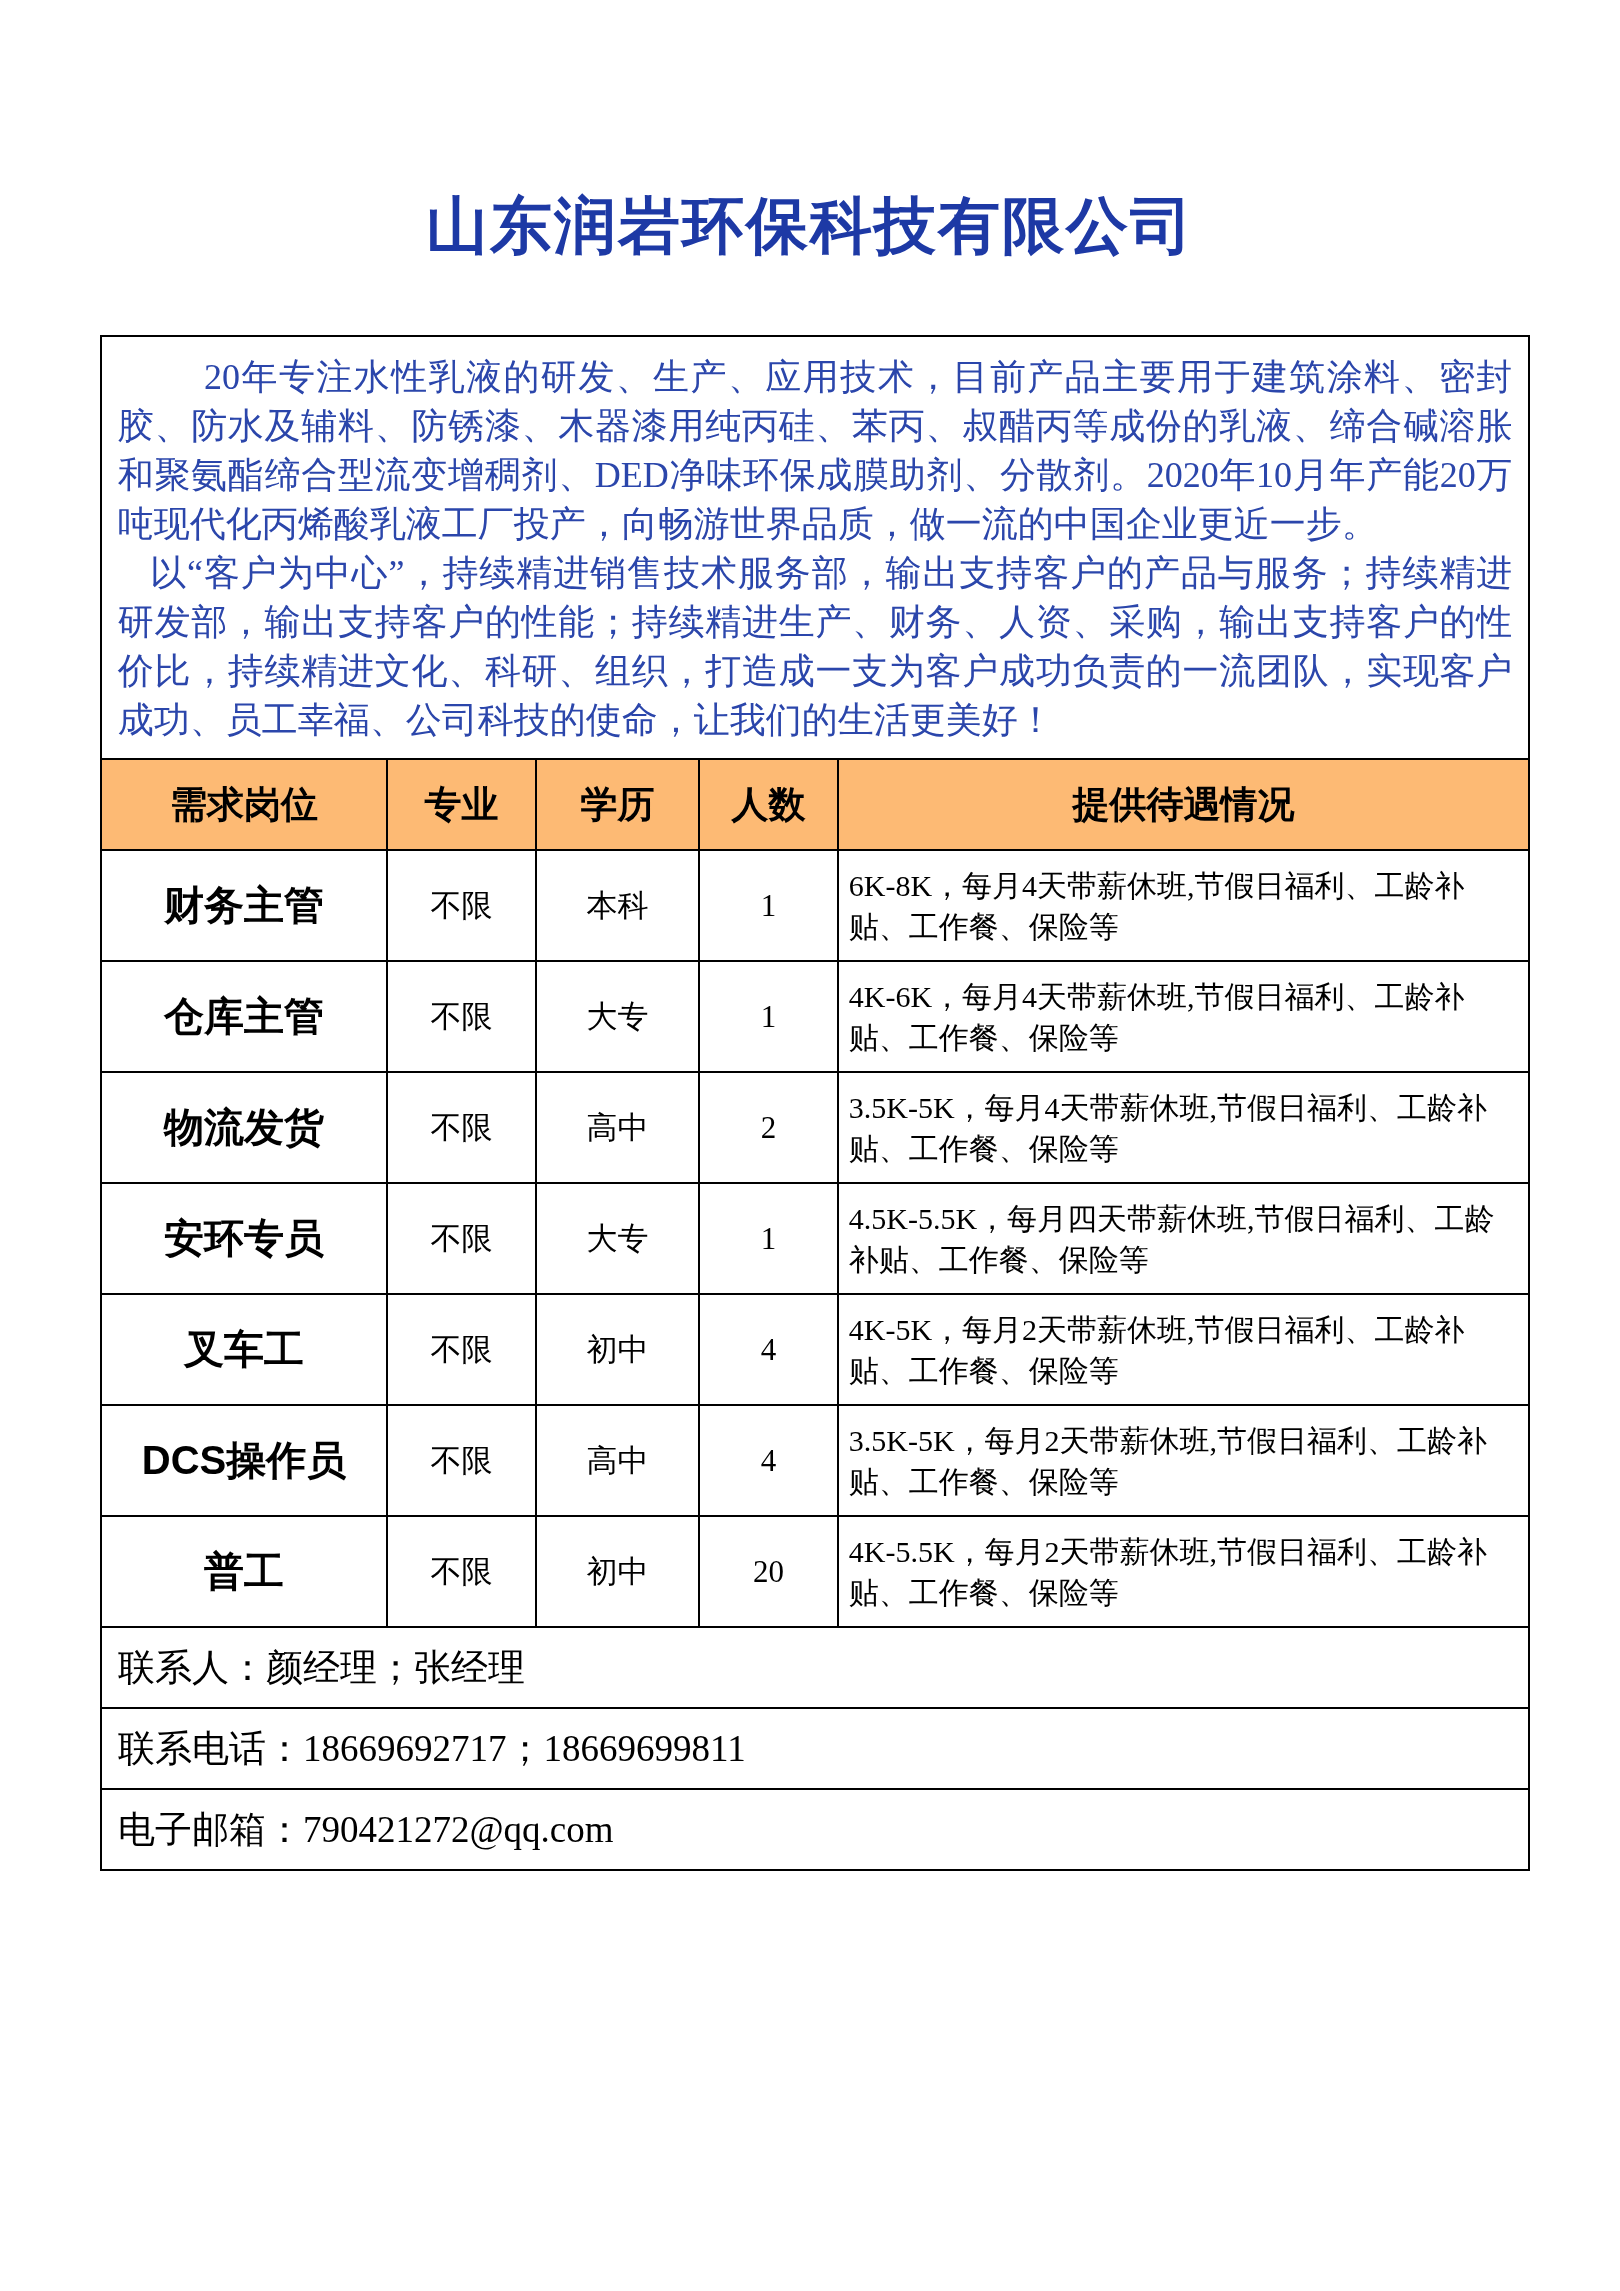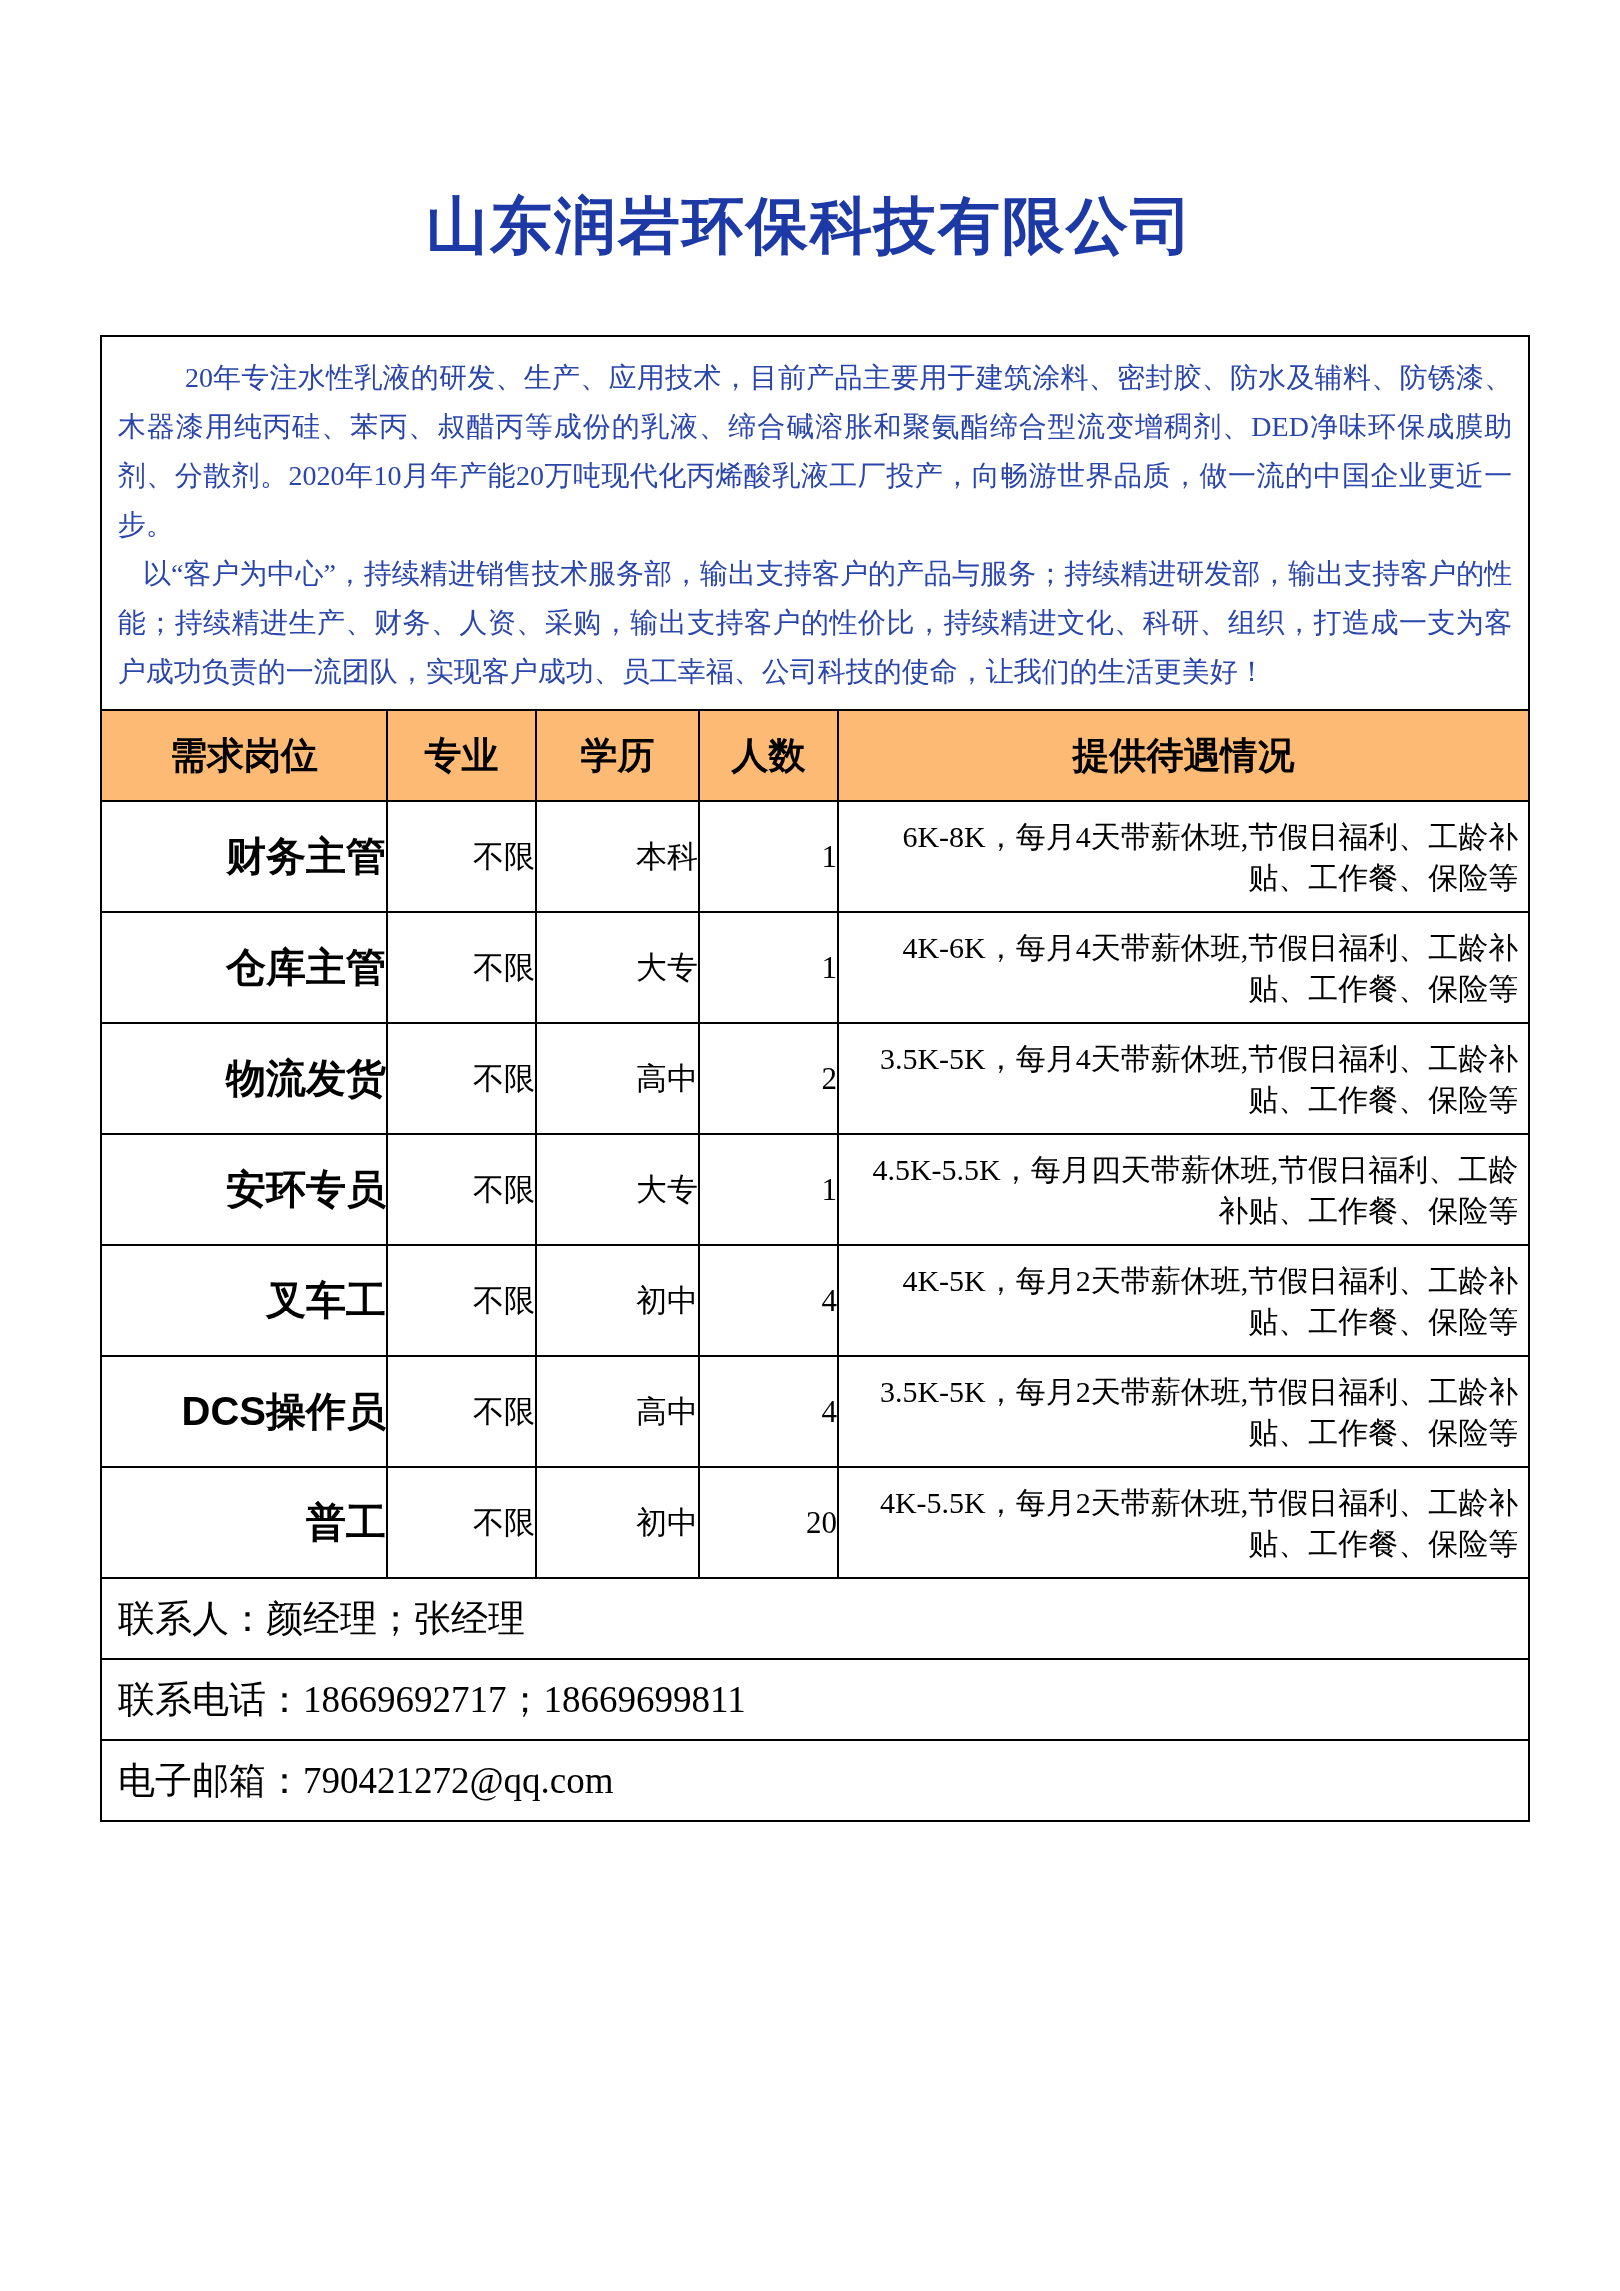--- a/index.html
+++ b/index.html
@@ -39,21 +39,21 @@
   .main-table col.c-ben  { width: 691px; }
 
   .main-table td, .main-table th {
     border: 2px solid #000;
   }
 
   
   td.intro-cell {
     padding: 15.7px 15.7px 13.7px 15.7px;
     color: #2b46ab;
-    font-size: 28px;
+    font-size: 36px;
     line-height: 49px;
     text-align: justify;
   }
   .intro-p1 { text-indent: 2.4em; }
   .intro-p2 { text-indent: 0.9em; }
 
   
   tr.header-row th {
     background: #fdba74;
     height: 91px;
@@ -61,21 +61,21 @@
     font-weight: bold;
     font-size: 37px;
     color: #000;
     text-align: center;
     vertical-align: middle;
     border-top-width: 2.9px;
     border-bottom-width: 2.9px;
   }
 
   
-  tr.job-row td { height: 111px; vertical-align: middle; border-top-width: 2.9px; text-align: right; }
+  tr.job-row td { height: 111px; vertical-align: middle; border-top-width: 2.9px; }
   td.cell-pos {
     font-family: "Liberation Sans", "DejaVu Sans", sans-serif;
     font-weight: bold;
     font-size: 40px;
     text-align: center;
   }
   td.cell-mid {
     font-size: 31px;
     text-align: center;
   }

